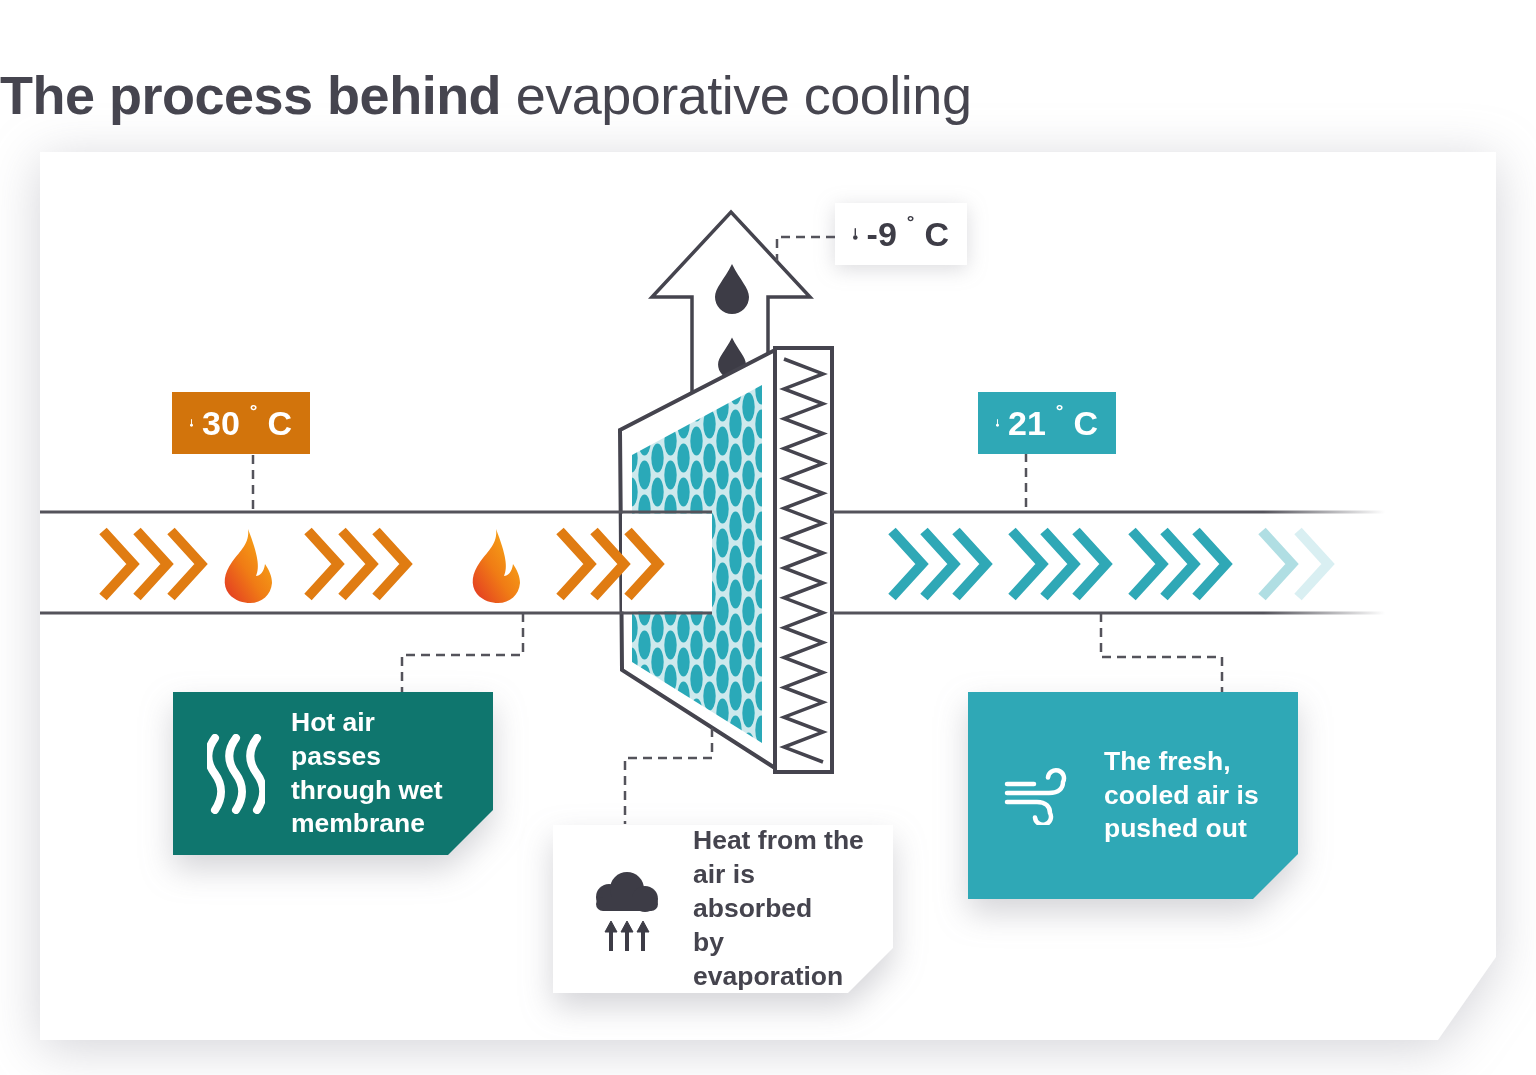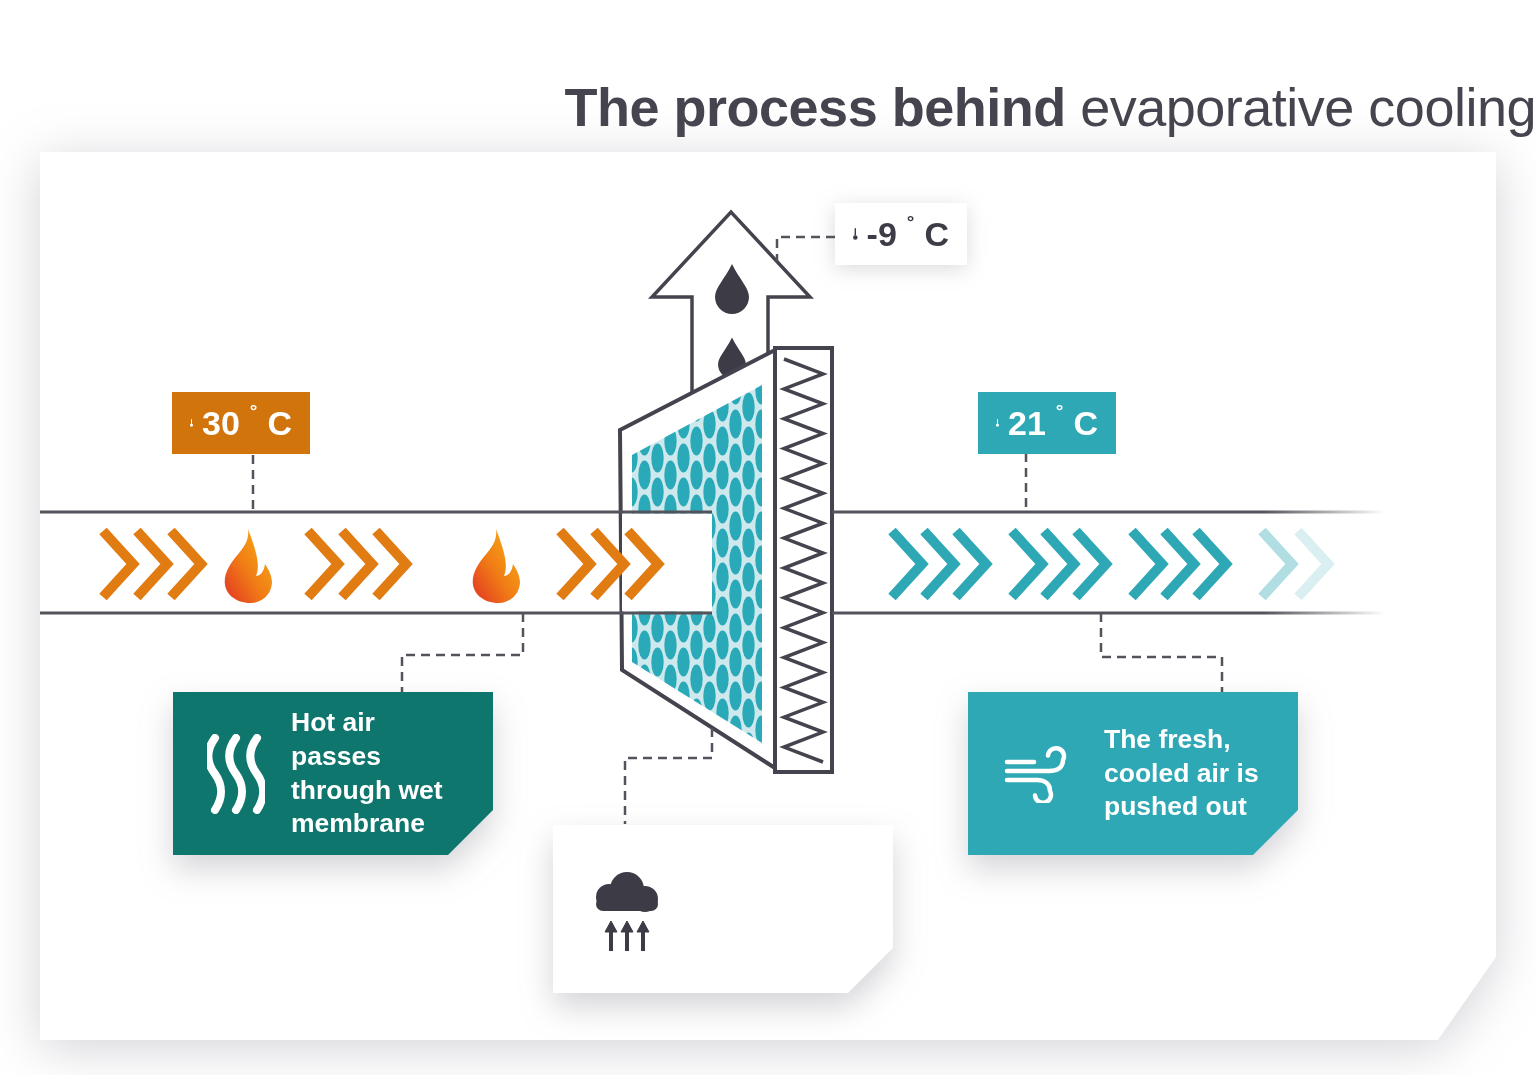--- a/index.html
+++ b/index.html
@@ -1,20 +1,20 @@
 <!DOCTYPE html>
 <html><head>
 <meta charset="utf-8">
 <style>
   html,body{margin:0;padding:0;background:#ffffff;}
   body{width:1536px;height:1075px;position:relative;overflow:hidden;
        font-family:"Liberation Sans", sans-serif;}
 
   
-  .title{position:absolute;top:40px;left:0;width:1536px;text-align:right;
+  .title{position:absolute;top:28px;left:0;width:1536px;text-align:left;
          font-size:54px;color:#46454f;letter-spacing:-0.5px;}
   .title .t-bold{font-weight:700;}
   .title .t-light{font-weight:300;}
 
   
   .card-wrap{position:absolute;left:40px;top:152px;width:1456px;height:888px;
              filter:drop-shadow(0 8px 26px rgba(110,110,125,.30));}
   .card{position:absolute;inset:0;background:#ffffff;
         clip-path:polygon(0 0,100% 0,100% 805px,1398px 100%,0 100%);}
 
@@ -31,21 +31,21 @@
                filter:drop-shadow(0 4px 10px rgba(110,110,125,.25));}
 
   
   .shadow-wrap{position:absolute;filter:drop-shadow(0 14px 16px rgba(100,100,115,.28));}
   .callout{display:flex;align-items:center;gap:26px;box-sizing:border-box;
            padding:0 24px 0 34px;
            clip-path:polygon(0 0,100% 0,100% calc(100% - 45px),calc(100% - 45px) 100%,0 100%);}
   .callout-text{font-size:26.5px;font-weight:700;line-height:1.28;white-space:pre-line;}
   .callout-orange{background:#0f766e;color:#ffffff;width:320px;height:163px;}
   .callout-white{background:#ffffff;color:#45444e;width:340px;height:168px;}
-  .callout-teal{background:#2fa8b6;color:#ffffff;width:330px;height:163px;}
+  .callout-teal{background:#2fa8b6;color:#ffffff;width:330px;height:207px;}
   .callout-icon{flex:0 0 auto;}
 </style>
 </head>
 <body>
 
 <h1 class="title"><span class="t-bold">The process behind</span><span> </span><span class="t-light">evaporative cooling</span></h1>
 
 <div class="card-wrap">
 <div class="card">
 
@@ -189,20 +189,23 @@
         </g>
         <g stroke="#3d3c46" stroke-width="4" fill="#3d3c46">
           <path d="M 24,88 V 68"></path>
               <path d="M 24,58 l -6,11 h 12 z" stroke-width="1"></path>
           <path d="M 40,88 V 68"></path>
               <path d="M 40,58 l -6,11 h 12 z" stroke-width="1"></path>
           <path d="M 56,88 V 68"></path>
               <path d="M 56,58 l -6,11 h 12 z" stroke-width="1"></path>
         </g>
       </svg>
+      <div class="callout-text">Heat from the
+air is absorbed
+by evaporation</div>
     </div>
   </div>
 
   <div class="shadow-wrap" style="left:928px;top:540px">
     <div class="callout callout-teal">
       <svg class="callout-icon" width="76" height="58" viewBox="0 0 76 58">
         <g fill="none" stroke="#ffffff" stroke-width="4.5" stroke-linecap="round">
           <path d="M 5,17 h 27"></path>
           <path d="M 5,26 h 42 c 10,0 14,-5 14,-11 a 8,8 0 1 0 -15,-4.5"></path>
           <path d="M 5,35 h 30 c 9,0 13,5 13,11 a 8,8 0 1 1 -15,4.5"></path>

